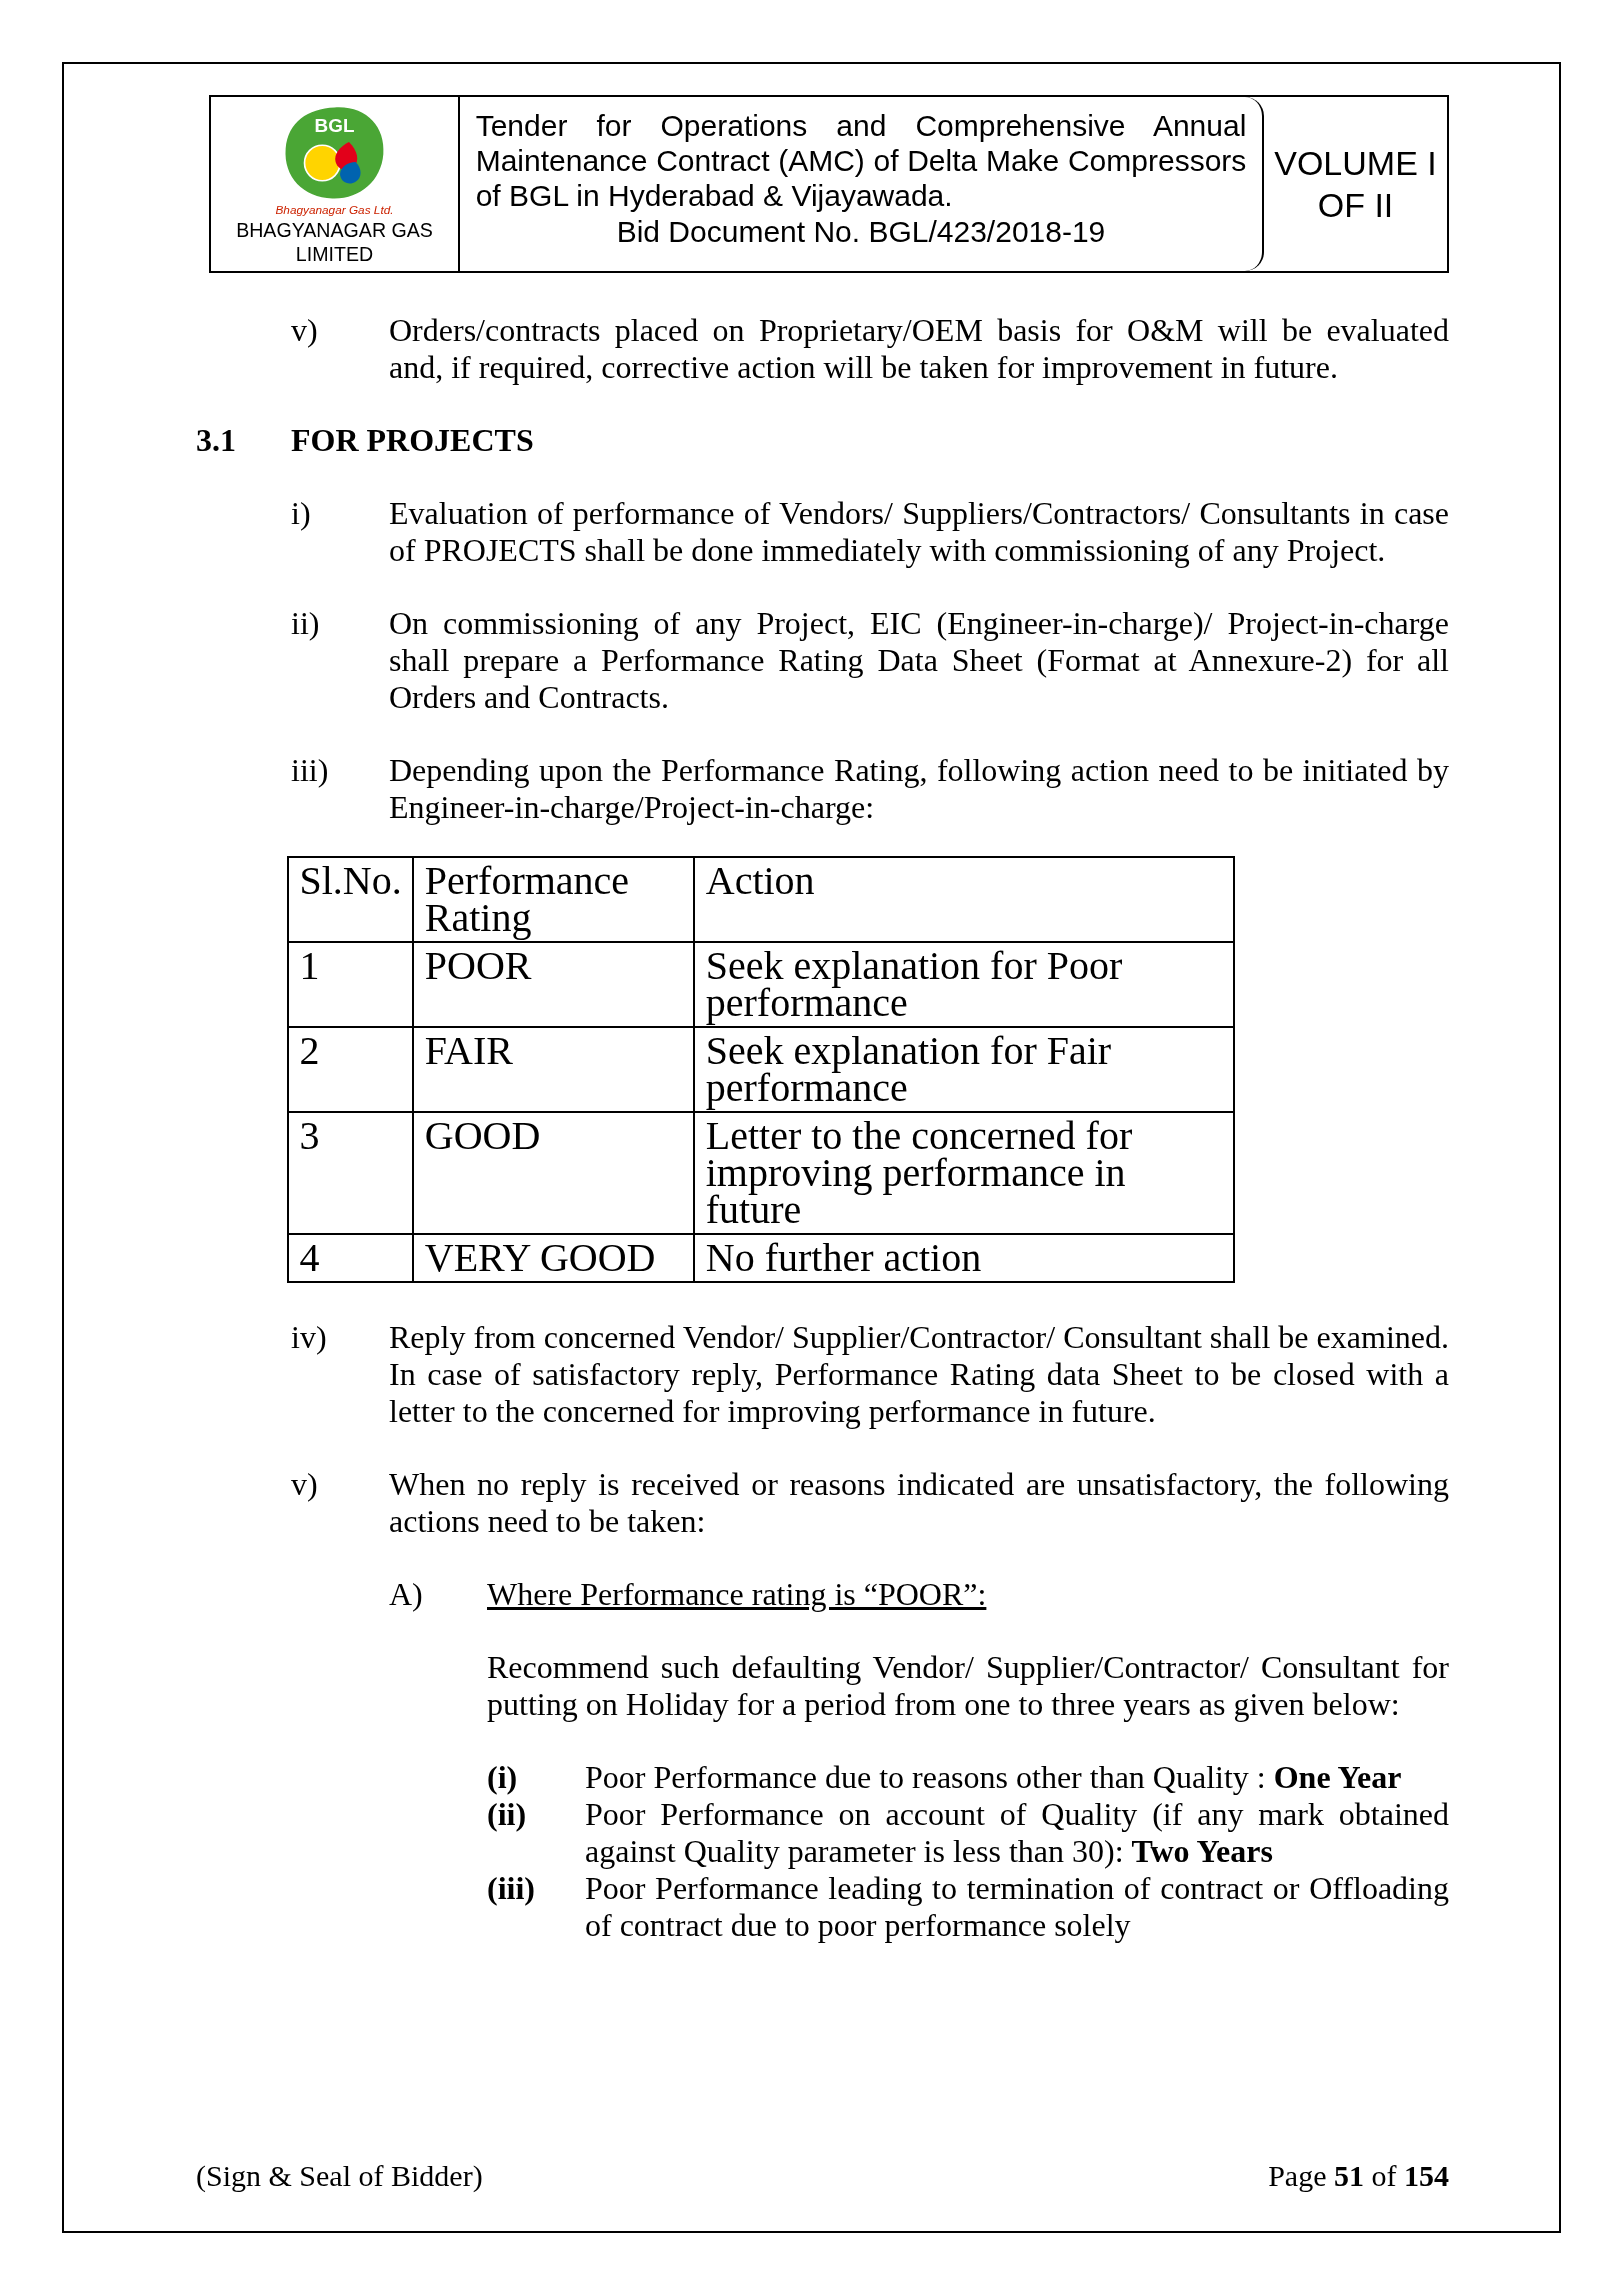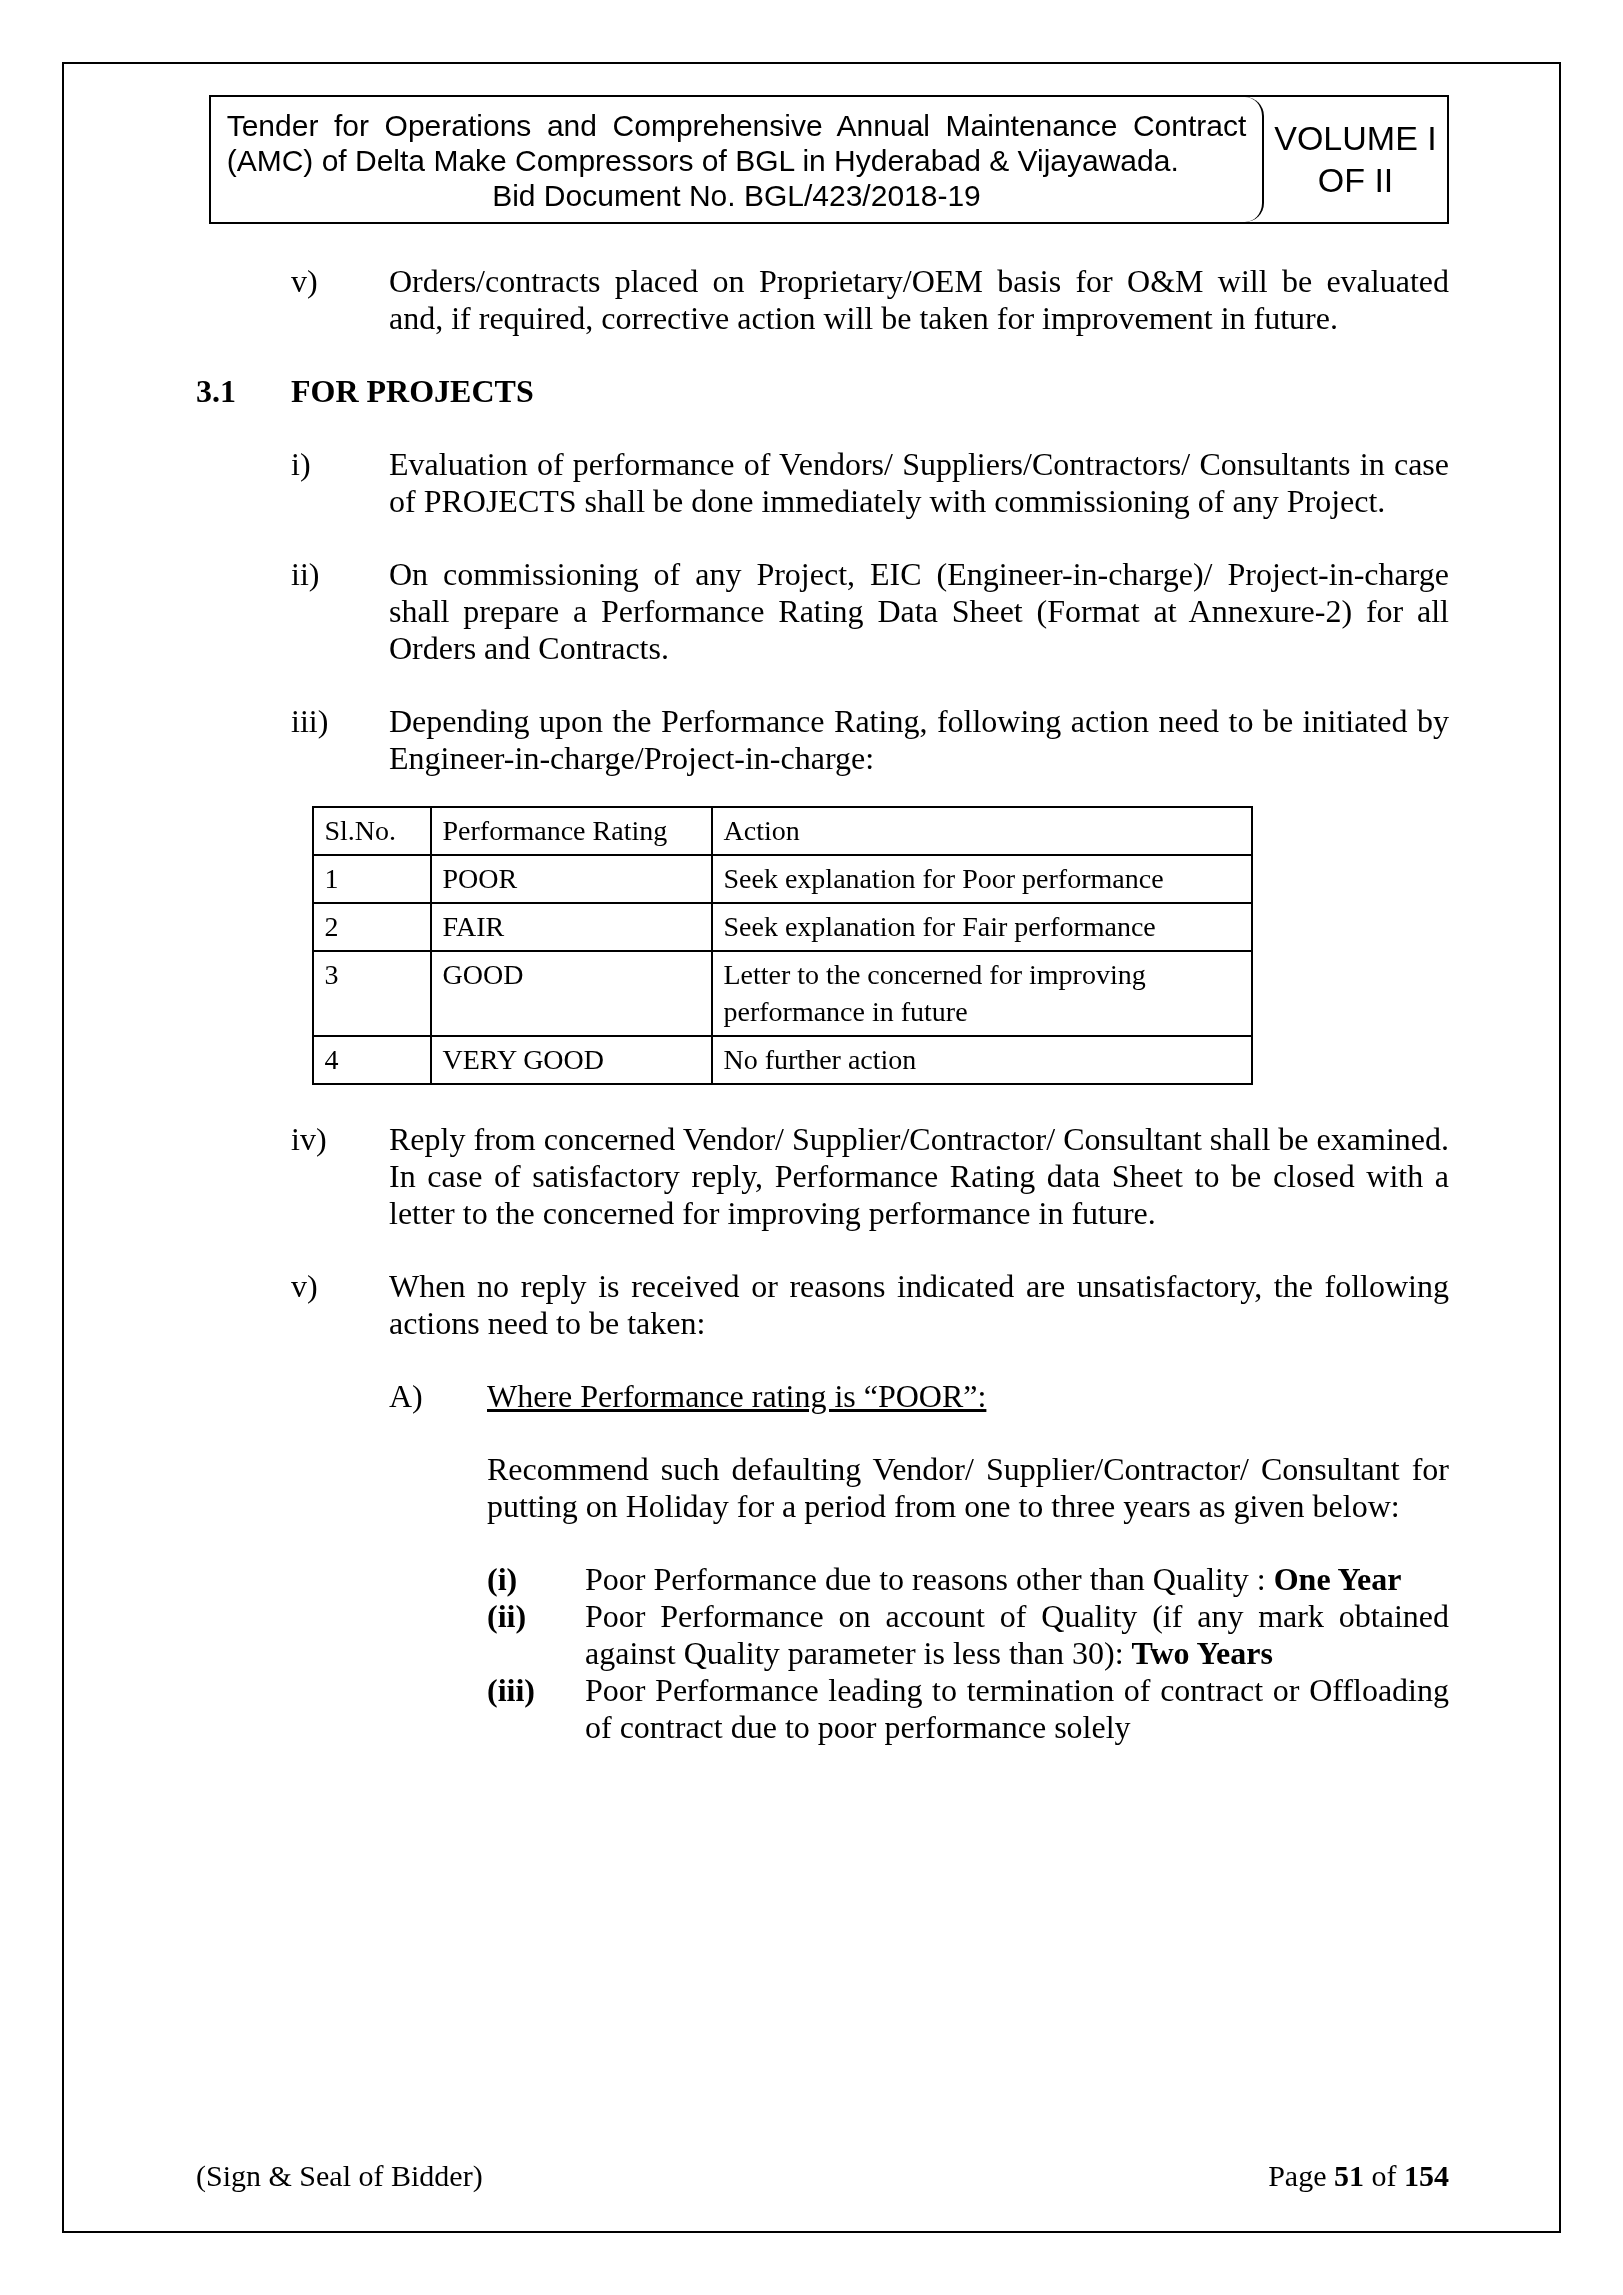--- a/index.html
+++ b/index.html
@@ -89,23 +89,23 @@
   .section { display: flex; font-weight: bold; }
   .section-num { width: 95px; flex: none; }
   .section-title { flex: 1; text-align: justify; }
 
   .underline { text-decoration: underline; }
   .bold { font-weight: bold; }
 
   
   .rating-table {
     border-collapse: collapse;
-    margin-left: 116px;
+    margin-left: 91px;
     margin-top: 29.4px;
-    font-size: 28px;
+    font-size: 40px;
     line-height: 37px;
   }
   .rating-table th, .rating-table td {
     border: 2px solid #000000;
     font-weight: normal;
     text-align: left;
     vertical-align: top;
     padding: 3.9px 10.5px 5.2px 10.5px;
   }
   .col-sl { width: 118px; }
@@ -124,20 +124,34 @@
 </style>
 </head>
 <body>
 
 <div class="page">
   <div class="page-border"></div>
 
   <div class="content">
 
     <div class="header-table">
+      <div class="h-cell-logo">
+        <svg width="111" height="98" viewBox="0 0 100 88">
+          <path d="M50 3 C78 1 96 20 94 45 C92 70 72 86 48 85 C22 84 4 66 6 40 C8 16 26 4 50 3 Z" fill="#4aa635"></path>
+          <text x="50" y="25" text-anchor="middle" font-family="Liberation Sans, sans-serif" font-size="17" font-weight="bold" fill="#ffffff">BGL</text>
+          <circle cx="39" cy="53" r="16" fill="#ffd400" stroke="#ffffff" stroke-width="1.5"></circle>
+          <path d="M63 34 C71 42 73 51 67 57 C61 62 53 59 51 52 C49 45 55 38 63 34 Z" fill="#e2001a"></path>
+          <path d="M69 52 C75 58 75 66 69 70 C63 74 55 70 55 63 C55 57 62 52 69 52 Z" fill="#0063af"></path>
+        </svg>
+        <div class="logo-caption">Bhagyanagar Gas Ltd.</div>
+        <div class="org-name">
+          <div>BHAGYANAGAR GAS</div>
+          <div>LIMITED</div>
+        </div>
+      </div>
       <div class="h-cell-title">
         <div class="h-title-main">Tender for Operations and Comprehensive Annual Maintenance Contract (AMC) of Delta Make Compressors of BGL in Hyderabad &amp; Vijayawada.</div>
         <div class="h-title-doc">Bid Document No. BGL/423/2018-19</div>
       </div>
       <div class="h-cell-volume">
         <div>VOLUME I</div>
         <div>OF II</div>
       </div>
     </div>
 

